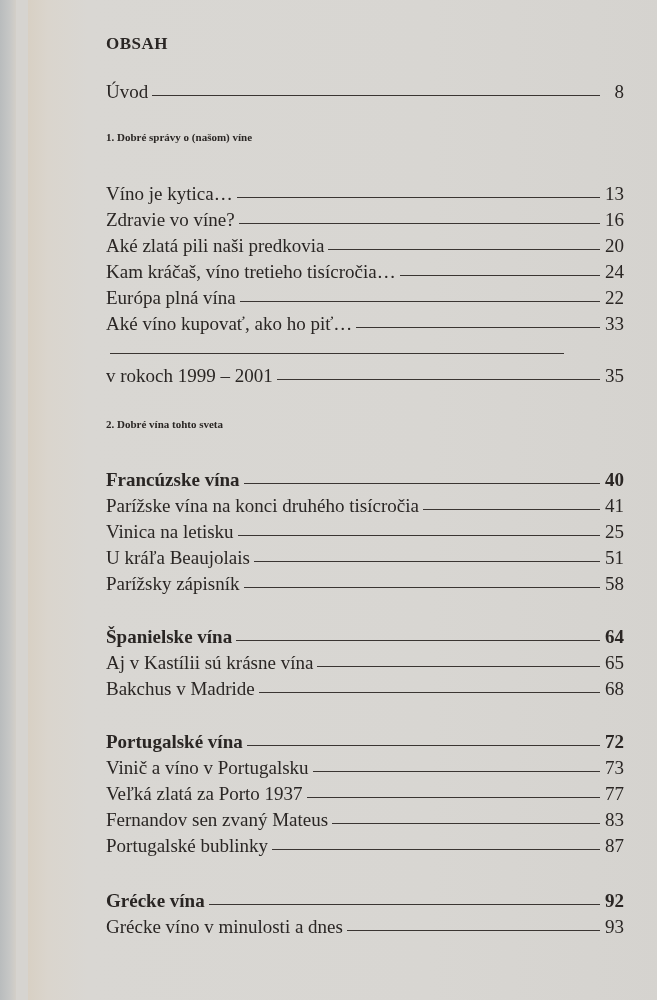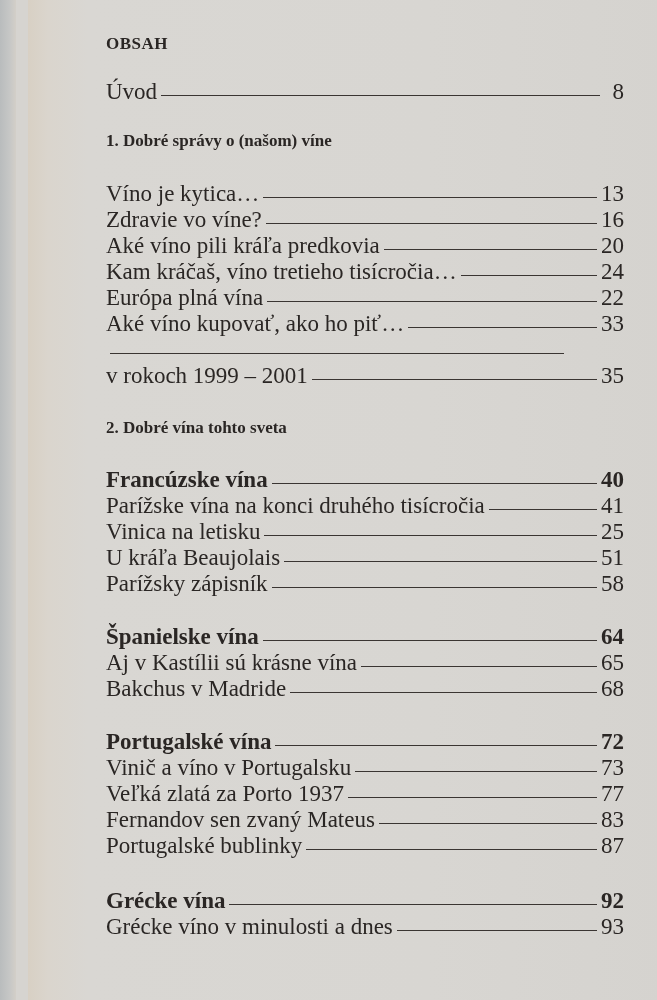--- a/index.html
+++ b/index.html
@@ -41,21 +41,21 @@
       font-weight: bold;
       letter-spacing: 0.5px;
     }
     .row {
       position: absolute;
       left: 0;
       width: 518px;
       height: 24px;
       display: flex;
       align-items: flex-end;
-      font-size: 23px;
+      font-size: 19px;
       line-height: 20px;
       white-space: nowrap;
     }
     .row .label {
       flex: 0 0 auto;
     }
     .row .leader {
       flex: 1 1 auto;
       border-bottom: 1.3px solid #3a3532;
       margin: 0 4px 6px 4px;
@@ -64,21 +64,21 @@
     .row .page-num {
       flex: 0 0 auto;
       text-align: right;
       min-width: 20px;
     }
     .row.bold .label, .row.bold .page-num { font-weight: bold; }
     .row.no-num .leader { margin-right: 40px; }
     .section-heading {
       position: absolute;
       left: 0;
-      font-size: 17px;
+      font-size: 11px;
       font-weight: bold;
       white-space: nowrap;
     }
   </style>
 </head>
 <body>
 
 <div class="left-strip"></div>
 <div class="page">
   <div class="toc">
@@ -97,21 +97,21 @@
       <span class="label">Víno je kytica…</span>
       <span class="leader"></span>
       <span class="page-num">13</span>
     </div>
     <div class="row" style="top:206px">
       <span class="label">Zdravie vo víne?</span>
       <span class="leader"></span>
       <span class="page-num">16</span>
     </div>
     <div class="row" style="top:232px">
-      <span class="label">Aké víno pili kráľa predkovia</span>
+      <span class="label">Aké zlatá pili naši predkovia</span>
       <span class="leader"></span>
       <span class="page-num">20</span>
     </div>
     <div class="row" style="top:258px">
       <span class="label">Kam kráčaš, víno tretieho tisícročia…</span>
       <span class="leader"></span>
       <span class="page-num">24</span>
     </div>
     <div class="row" style="top:284px">
       <span class="label">Európa plná vína</span>

